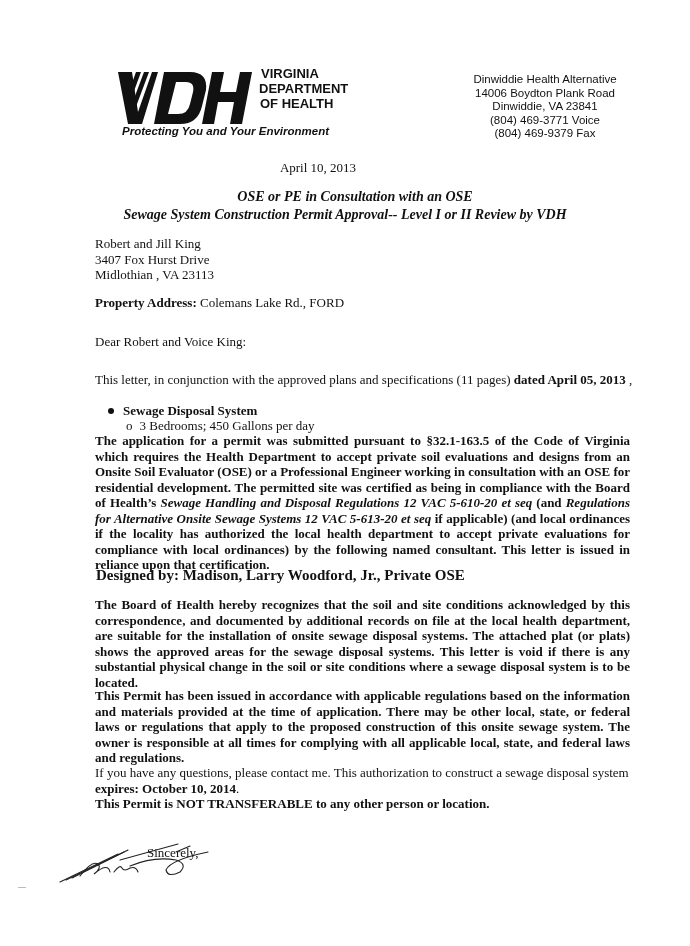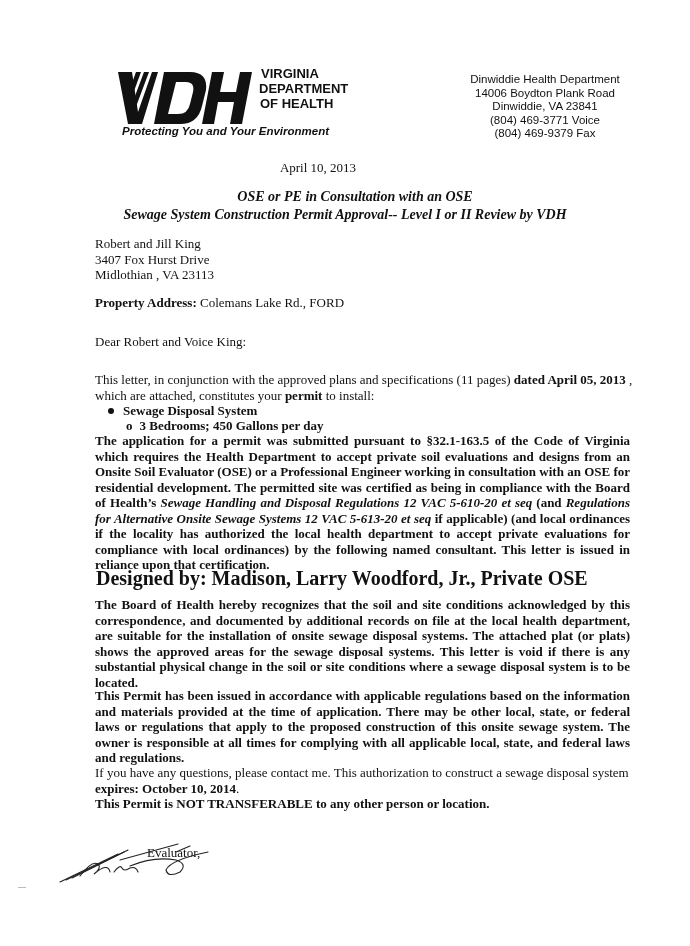--- a/index.html
+++ b/index.html
@@ -25,24 +25,24 @@
 
   .body-text { left: 95px; width: 535px; font-size: 13px; line-height: 15.5px; }
   .justify { text-align: justify; font-weight: bold; }
   .nowrap { white-space: nowrap; }
   .recipient { top: 236px; }
   .property { top: 295px; }
   .salutation { top: 334px; }
   .intro { top: 372px; }
   .bullet1 { left: 108px; top: 403px; font-weight: bold; font-size: 13px; white-space: nowrap; }
   .bullet1 .dot { display: inline-block; width: 6px; height: 6px; border-radius: 50%; background: #111; margin-right: 9px; vertical-align: middle; position: relative; top: -1px; }
-  .bullet2 { left: 126px; top: 418px; font-weight: bold; font-size: 13px; white-space: nowrap; }
+  .bullet2 { left: 126px; top: 418px; font-weight: normal; font-size: 13px; white-space: nowrap; }
   .bullet2 .o { margin-right: 7px; }
   .para-application { top: 433px; }
-  .designed { left: 96px; top: 567px; font-weight: bold; font-size: 20px; white-space: nowrap; }
+  .designed { left: 96px; top: 567px; font-weight: bold; font-size: 15px; white-space: nowrap; }
   .para-board { top: 597px; }
   .para-permit { top: 688px; }
   .para-questions { top: 765px; }
   .closing { left: 147px; top: 845px; font-size: 13px; }
   .signature { left: 58px; top: 838px; width: 170px; height: 48px; }
   .signer { left: 95px; top: 873px; font-size: 13px; line-height: 15.5px; }
   .margin-mark { left: 18px; top: 887px; width: 8px; height: 1px; background: #bbb; }
 
   b { font-weight: bold; }
   i { font-style: italic; }
@@ -63,21 +63,21 @@
   </svg>
 </div>
 <div class="abs org-name">
   <div class="l1">VIRGINIA</div>
   <div class="l2">DEPARTMENT</div>
   <div class="l3">OF HEALTH</div>
 </div>
 <div class="abs tagline">Protecting You and Your Environment</div>
 
 <div class="abs office">
-  <div>Dinwiddie Health Department</div>
+  <div>Dinwiddie Health Alternative</div>
   <div>14006 Boydton Plank Road</div>
   <div>Dinwiddie, VA 23841</div>
   <div>(804) 469-3771 Voice</div>
   <div>(804) 469-9379 Fax</div>
 </div>
 
 <div class="abs date">April 10, 2013</div>
 <div class="abs title">
   <div class="t1">OSE or PE in Consultation with an OSE</div>
   <div>Sewage System Construction Permit Approval-- Level I or II Review by VDH</div>
@@ -90,21 +90,20 @@
 </div>
 
 <div class="abs body-text property">
   <b>Property Address:</b><span> Colemans Lake Rd., FORD</span>
 </div>
 
 <div class="abs body-text salutation">Dear Robert and Voice King:</div>
 
 <div class="abs body-text intro">
   <div class="nowrap"><span>This letter, in conjunction with the approved plans and specifications (11 pages) </span><b>dated April 05, 2013</b><span> ,</span></div>
-  <div class="nowrap"><span>which are attached, constitutes your </span><b>permit</b><span> to install:</span></div>
 </div>
 
 <div class="abs bullet1">
   <span class="dot"></span><span>Sewage Disposal System</span>
 </div>
 <div class="abs bullet2">
   <span class="o">o</span><span>3 Bedrooms; 450 Gallons per day</span>
 </div>
 
 <div class="abs body-text justify para-application">
@@ -116,21 +115,21 @@
 <div class="abs body-text justify para-board">The Board of Health hereby recognizes that the soil and site conditions acknowledged by this correspondence, and documented by additional records on file at the local health department, are suitable for the installation of onsite sewage disposal systems.  The attached plat (or plats) shows the approved areas for the sewage disposal systems. This letter is void if there is any substantial physical change in the soil or site conditions where a sewage disposal system is to be located.</div>
 
 <div class="abs body-text justify para-permit">This Permit has been issued in accordance with applicable regulations based on the information and materials provided at the time of application.  There may be other local, state, or federal laws or regulations that apply to the proposed construction of this onsite sewage system.  The owner is responsible at all times for complying with all applicable local, state, and federal laws and regulations.</div>
 
 <div class="abs body-text para-questions">
   <div class="nowrap">If you have any questions, please contact me.  This authorization to construct a sewage disposal system</div>
   <div><b>expires: October 10, 2014</b><span>.</span></div>
   <div class="nowrap"><b>This Permit is NOT TRANSFERABLE to any other person or location.</b></div>
 </div>
 
-<div class="abs closing">Evaluator,</div>
+<div class="abs closing">Sincerely,</div>
 <div class="abs signature">
   <svg viewBox="0 0 170 48" width="170" height="48">
     <g fill="none" stroke="#222" stroke-width="1.1" stroke-linecap="round">
       <path d="M2,44 L60,16"></path>
       <path d="M8,42 L66,14"></path>
       <path d="M14,40 L70,12"></path>
       <path d="M22,38 Q34,22 40,26 Q44,30 36,36 Q50,24 52,34"></path>
       <path d="M56,34 Q62,26 64,30 Q66,34 72,30 Q78,28 80,34"></path>
       <path d="M62,22 L120,6"></path>
       <path d="M72,28 Q96,18 118,22 Q130,26 122,34 Q110,40 108,32 Q112,22 150,14"></path>

